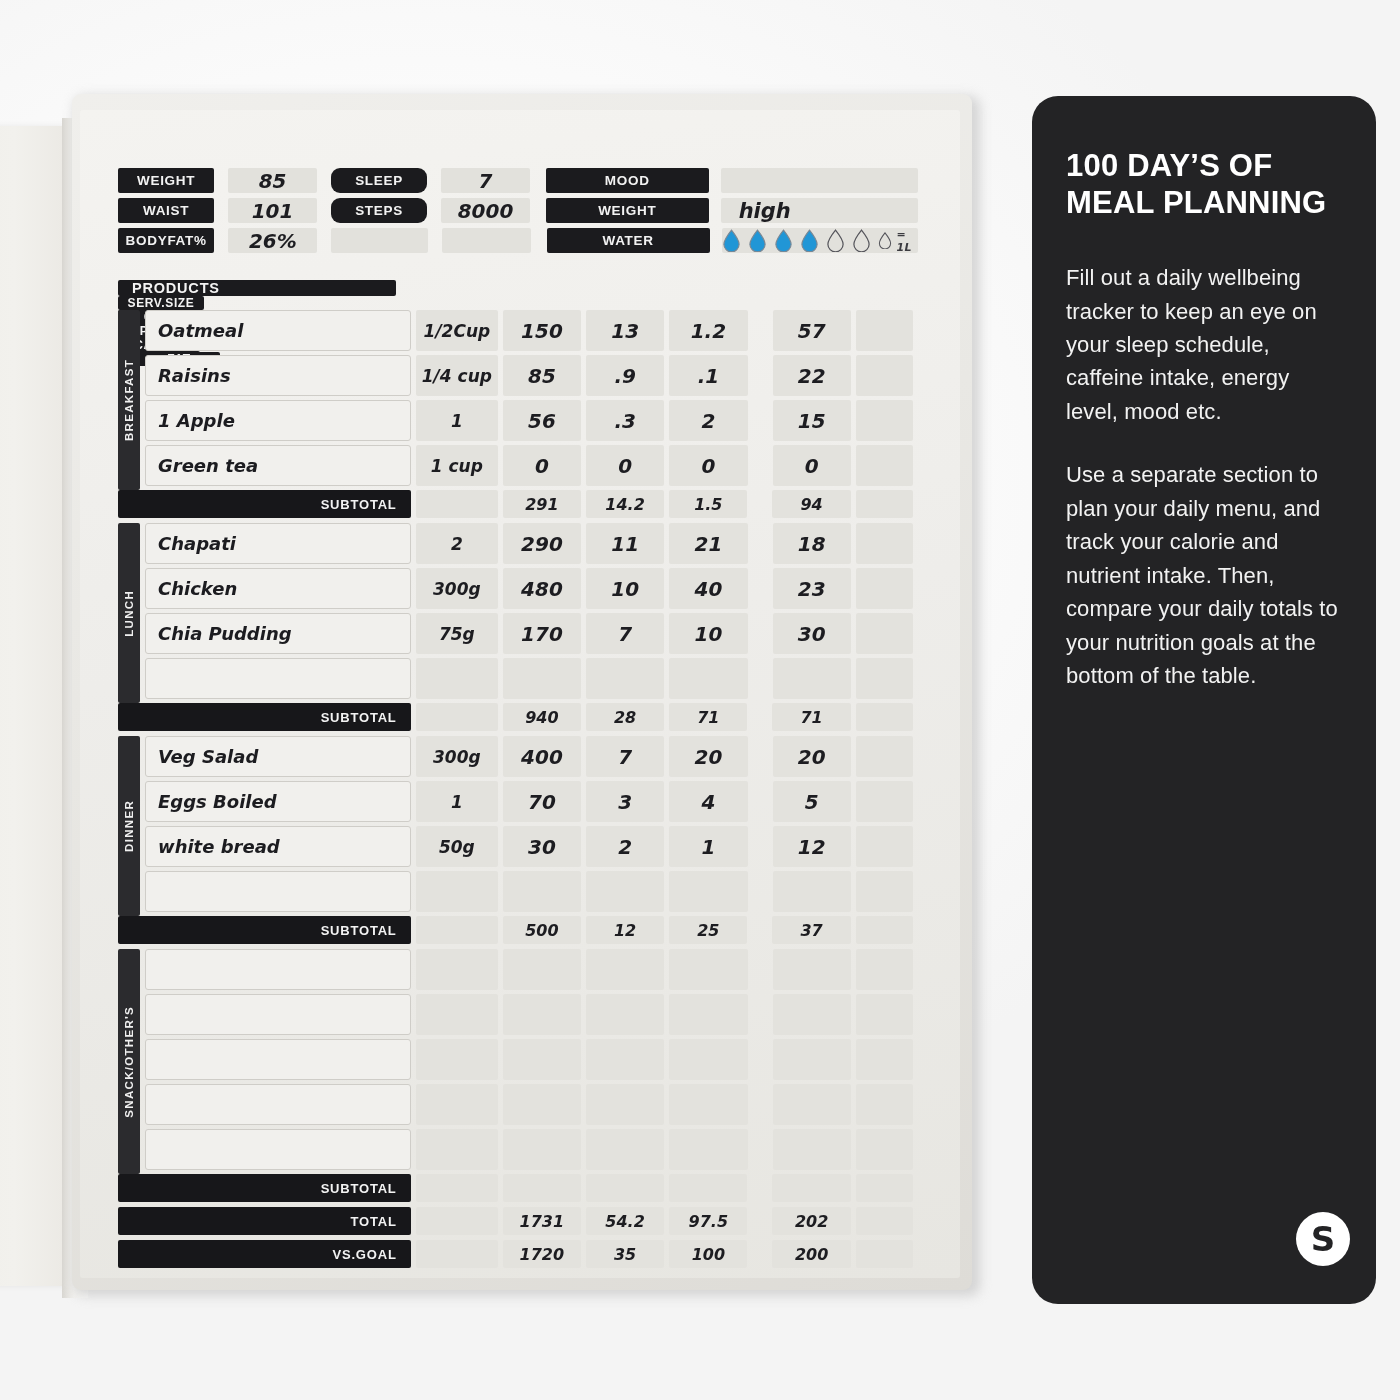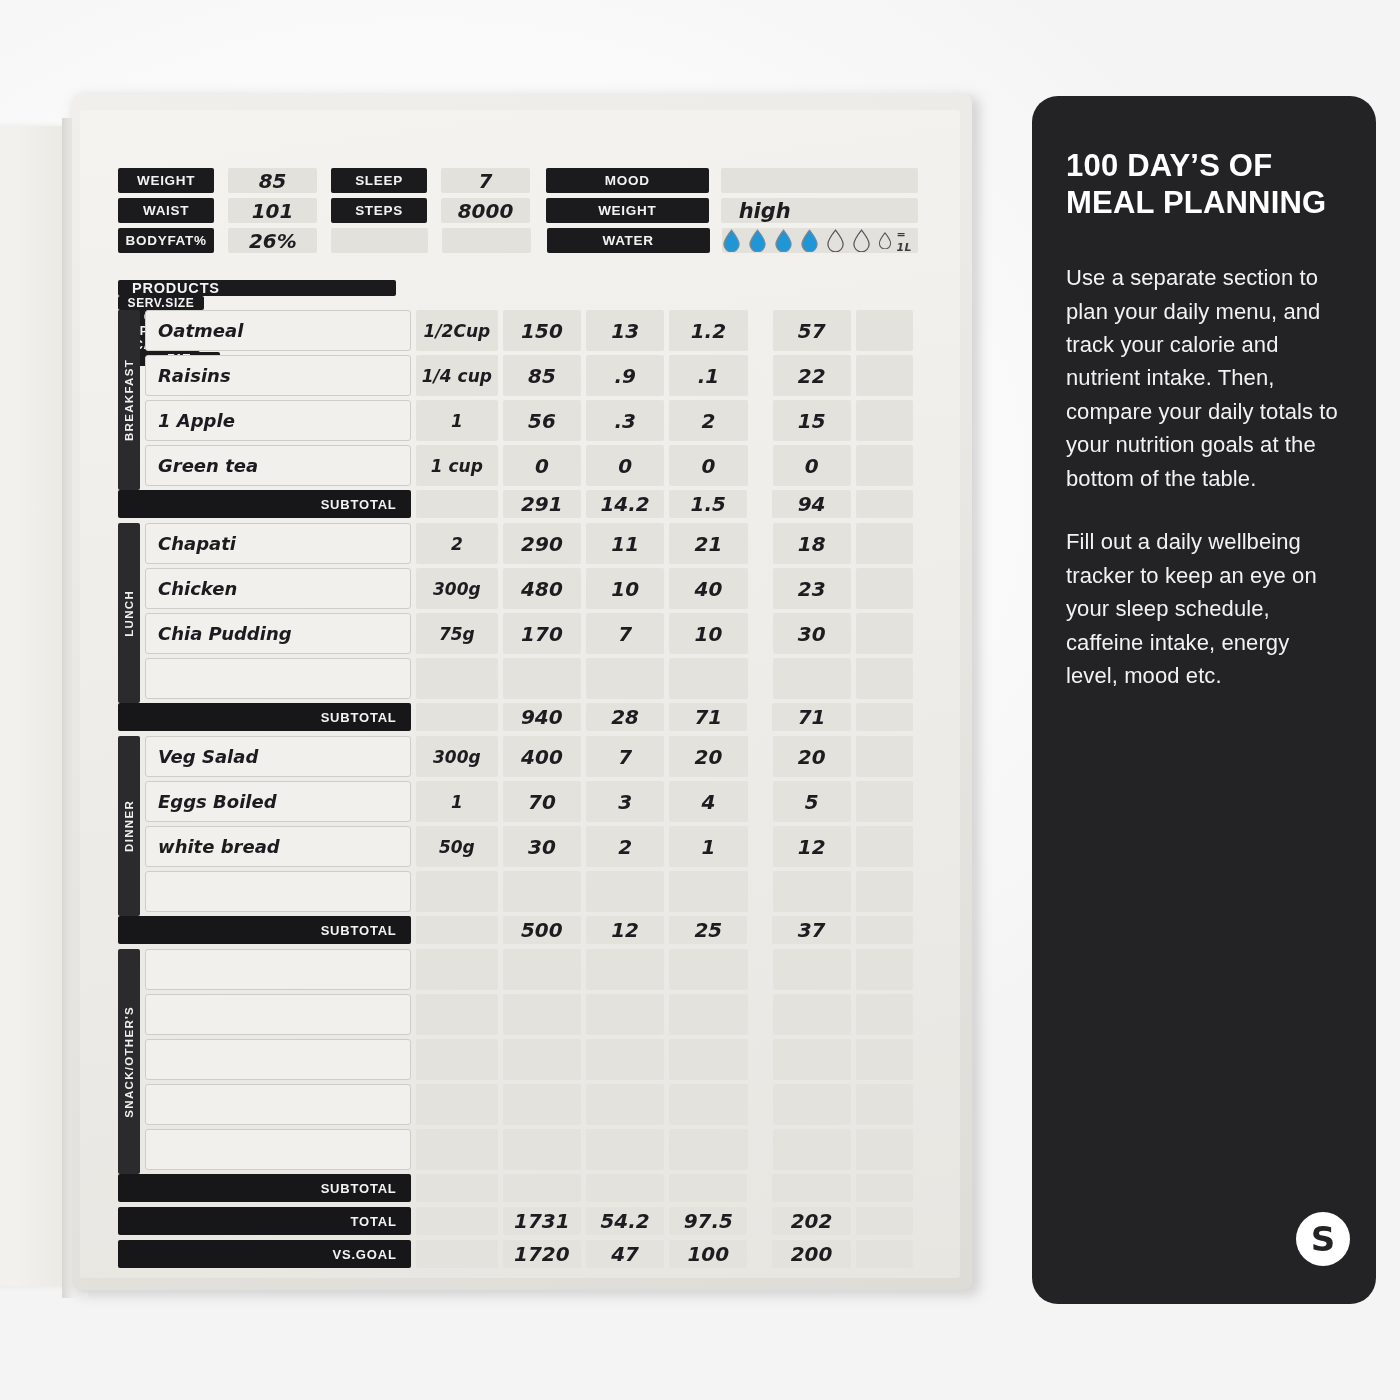--- a/index.html
+++ b/index.html
@@ -60,21 +60,21 @@
     border-radius: 2px;
   }
   .mval {
     background: #e2e1dc; border-radius: 2px; display: flex; align-items: center;
     justify-content: center;
     font-family: "DejaVu Sans", sans-serif; font-style: italic; font-weight: 700;
     font-size: 20px; color: #1d1d21;
   }
   .mval.wide-txt { justify-content: flex-start; padding-left: 18px; font-size: 21px; }
   .w-lbl1 { width: 104px; } .w-val1 { width: 96px; margin-left: 14px; }
-  .w-lbl2 { width: 104px; margin-left: 14px; } .w-val2 { width: 96px; margin-left: 14px; }
+  .w-lbl2 { width: 104px; margin-left: 14px; border-radius: 9px; } .w-val2 { width: 96px; margin-left: 14px; }
   .w-lbl3 { width: 176px; margin-left: 16px; } .w-val3 { width: 212px; margin-left: 12px; }
   .mspacer { background: #e2e1dc; border-radius: 2px; }
 
   .drops { display: flex; align-items: center; gap: 7px; padding-left: 0; }
   .drop { width: 19px; height: 23px; flex: 0 0 auto; }
   .eq1l { font-size: 11px; font-weight: 700; color: #3b3b40; margin-left: -2px; letter-spacing:.3px;}
 
   
   .tbl { position: absolute; left: 38px; top: 170px; width: 800px; }
   .thead { display: flex; height: 26px; margin-bottom: 4px; flex-direction: column; }
@@ -123,21 +123,21 @@
   .subtotal-row { display: flex; height: 28px; margin-bottom: 5px; }
   .sub-lbl {
     width: 305px; background: #17171a; color: #f3f3f3; font-weight: 700;
     font-size: 13px; letter-spacing: .8px; display: flex; align-items: center;
     justify-content: flex-end; padding-right: 14px; border-radius: 2px; margin-right: 5px; padding-left: 20px;
   }
   .sub-cell {
     background: #e3e2dd; border-radius: 2px; margin-right: 5px;
     display: flex; align-items: center; justify-content: center;
     font-family: "DejaVu Sans", sans-serif; font-style: italic; font-weight: 700;
-    font-size: 20px; color: #1d1d21;
+    font-size: 16px; color: #1d1d21;
   }
 
   
   .promo {
     position: absolute; left: 1032px; top: 96px; width: 344px; height: 1208px;
     background: #232325; border-radius: 26px; padding: 52px 34px 0 34px;
   }
   .promo h1 {
     color: #fff; font-size: 31px; line-height: 1.18; font-weight: 700;
     letter-spacing: .2px; margin-bottom: 40px;
@@ -494,29 +494,29 @@
         <div class="sub-cell col-cal">1731</div>
         <div class="sub-cell col-prot">54.2</div>
         <div class="sub-cell col-carb">97.5</div>
         <div class="sub-cell col-fat">202</div>
         <div class="sub-cell col-extra"></div>
       </div>
       <div class="subtotal-row">
         <div class="sub-lbl">VS.GOAL</div>
         <div class="sub-cell col-serv"></div>
         <div class="sub-cell col-cal">1720</div>
-        <div class="sub-cell col-prot">47</div>
+        <div class="sub-cell col-prot">35</div>
         <div class="sub-cell col-carb">100</div>
         <div class="sub-cell col-fat">200</div>
         <div class="sub-cell col-extra"></div>
       </div>
 
     </div>
   </div>
 
   <div class="promo">
     <h1>100 DAY’S OF MEAL PLANNING</h1>
+    <p>Fill out a daily wellbeing tracker to keep an eye on your sleep schedule, caffeine intake, energy level, mood etc.</p>
     <p>Use a separate section to plan your daily menu, and track your calorie and nutrient intake. Then, compare your daily totals to your nutrition goals at the bottom of the table.</p>
-    <p>Fill out a daily wellbeing tracker to keep an eye on your sleep schedule, caffeine intake, energy level, mood etc.</p>
     <div class="logo-badge">S</div>
   </div>
 
 </div>
 
 </body></html>

